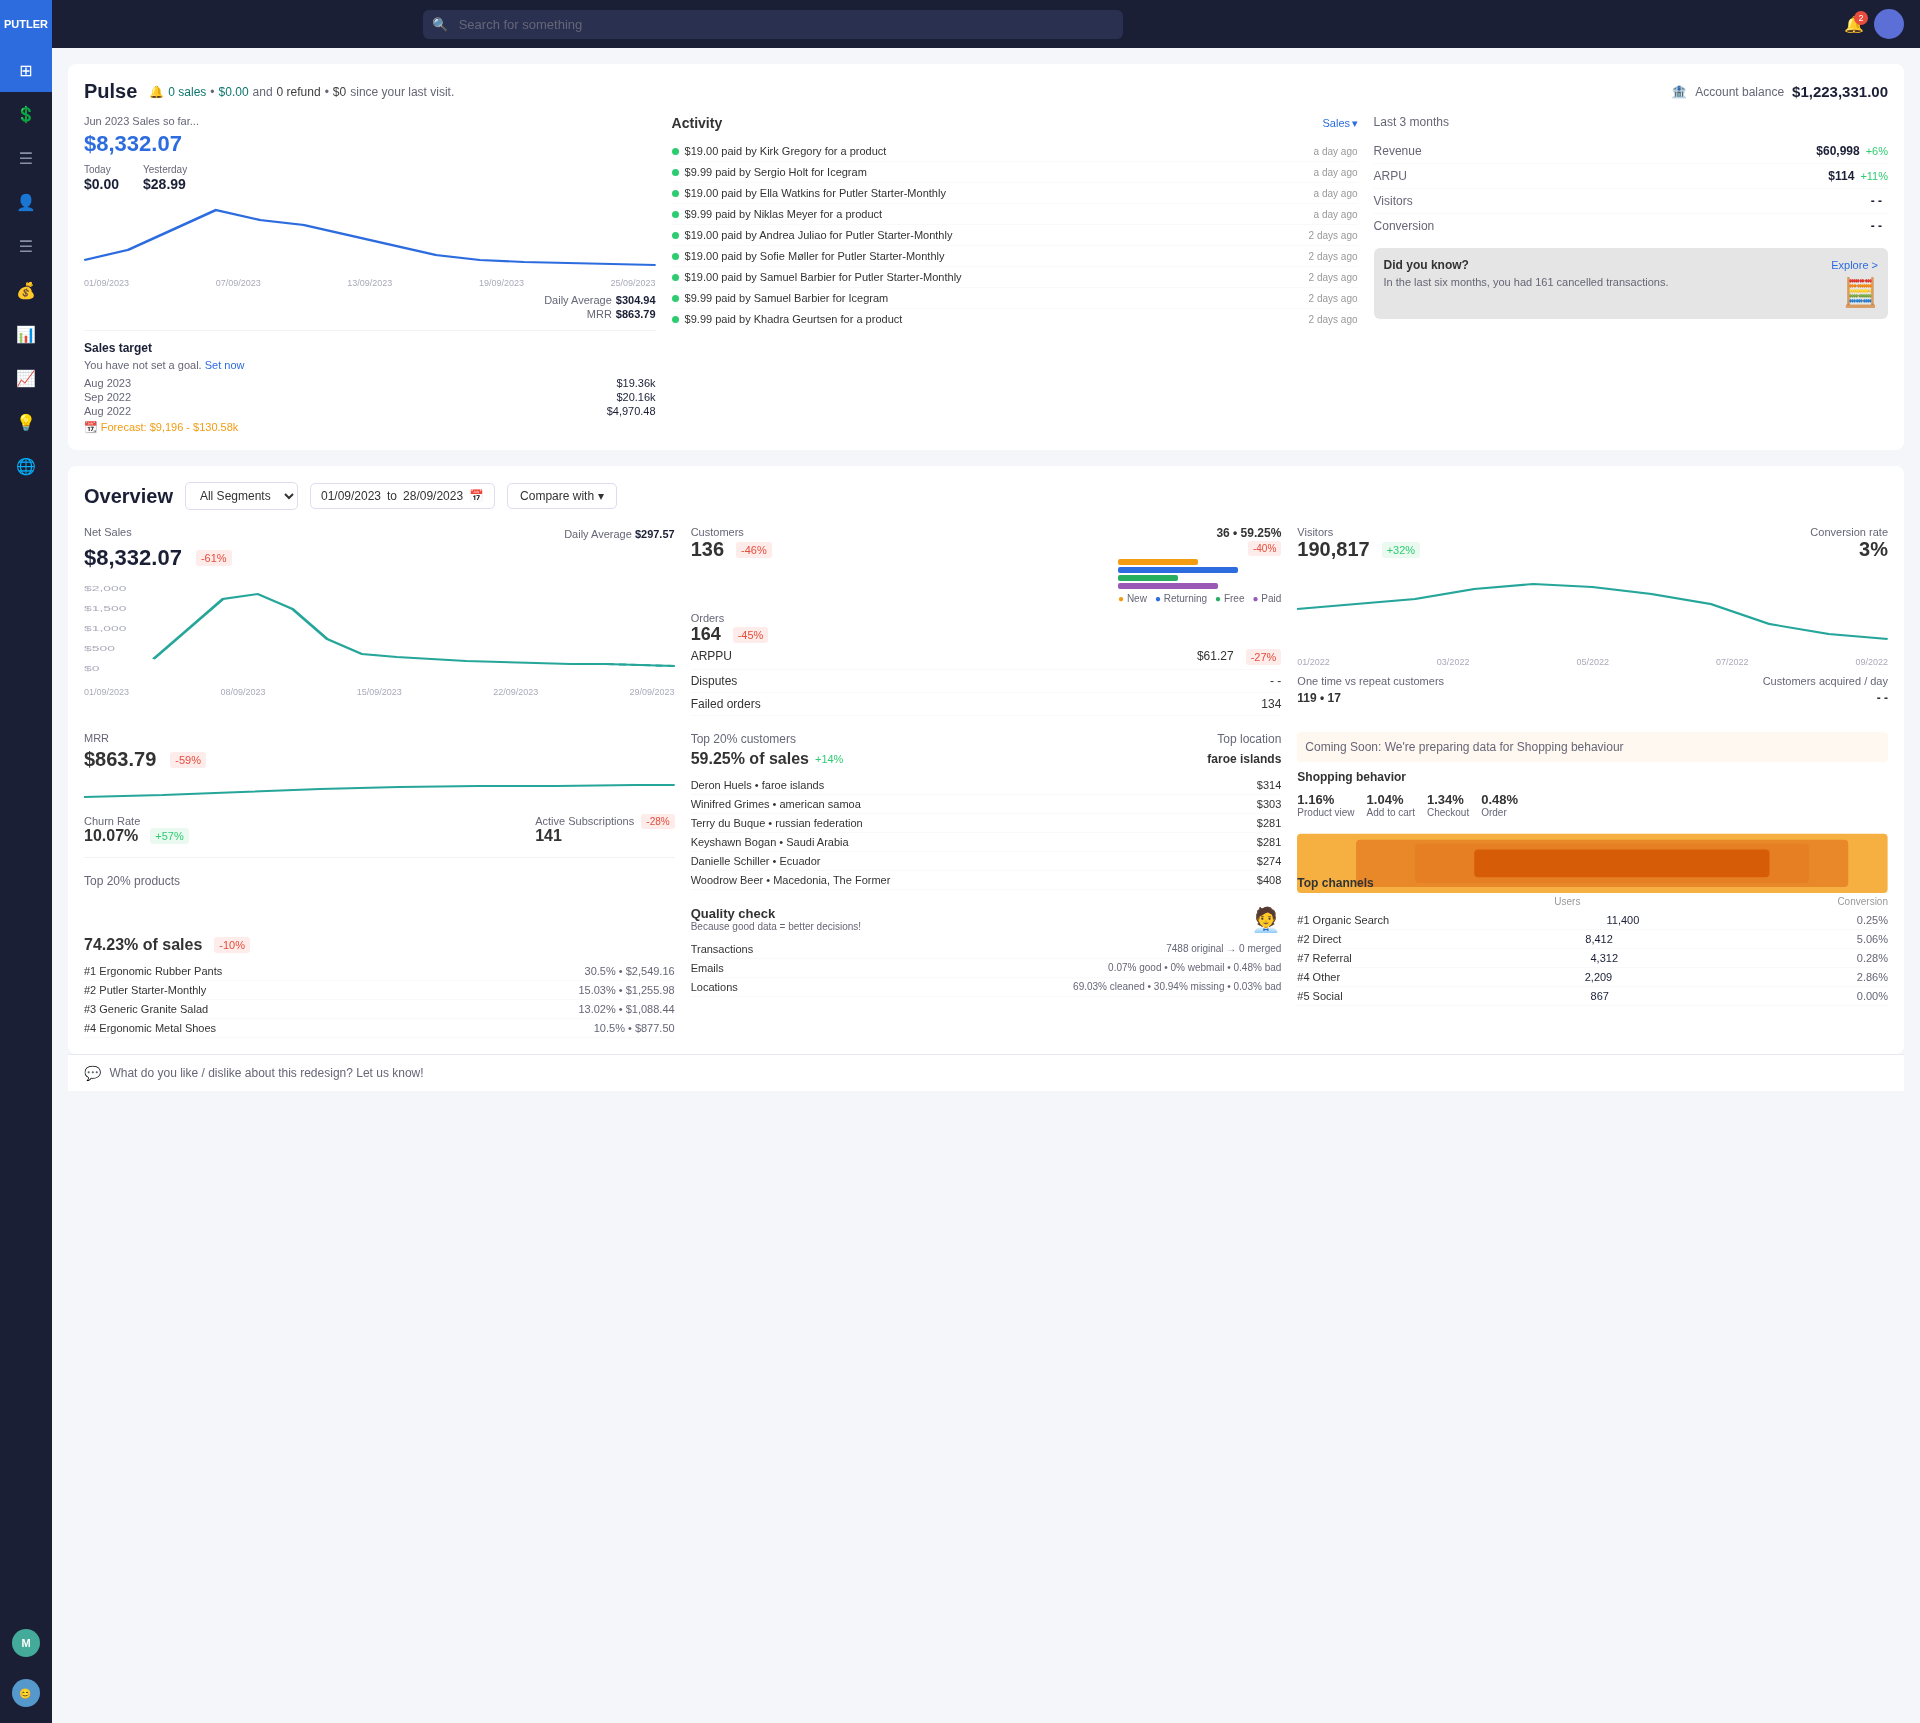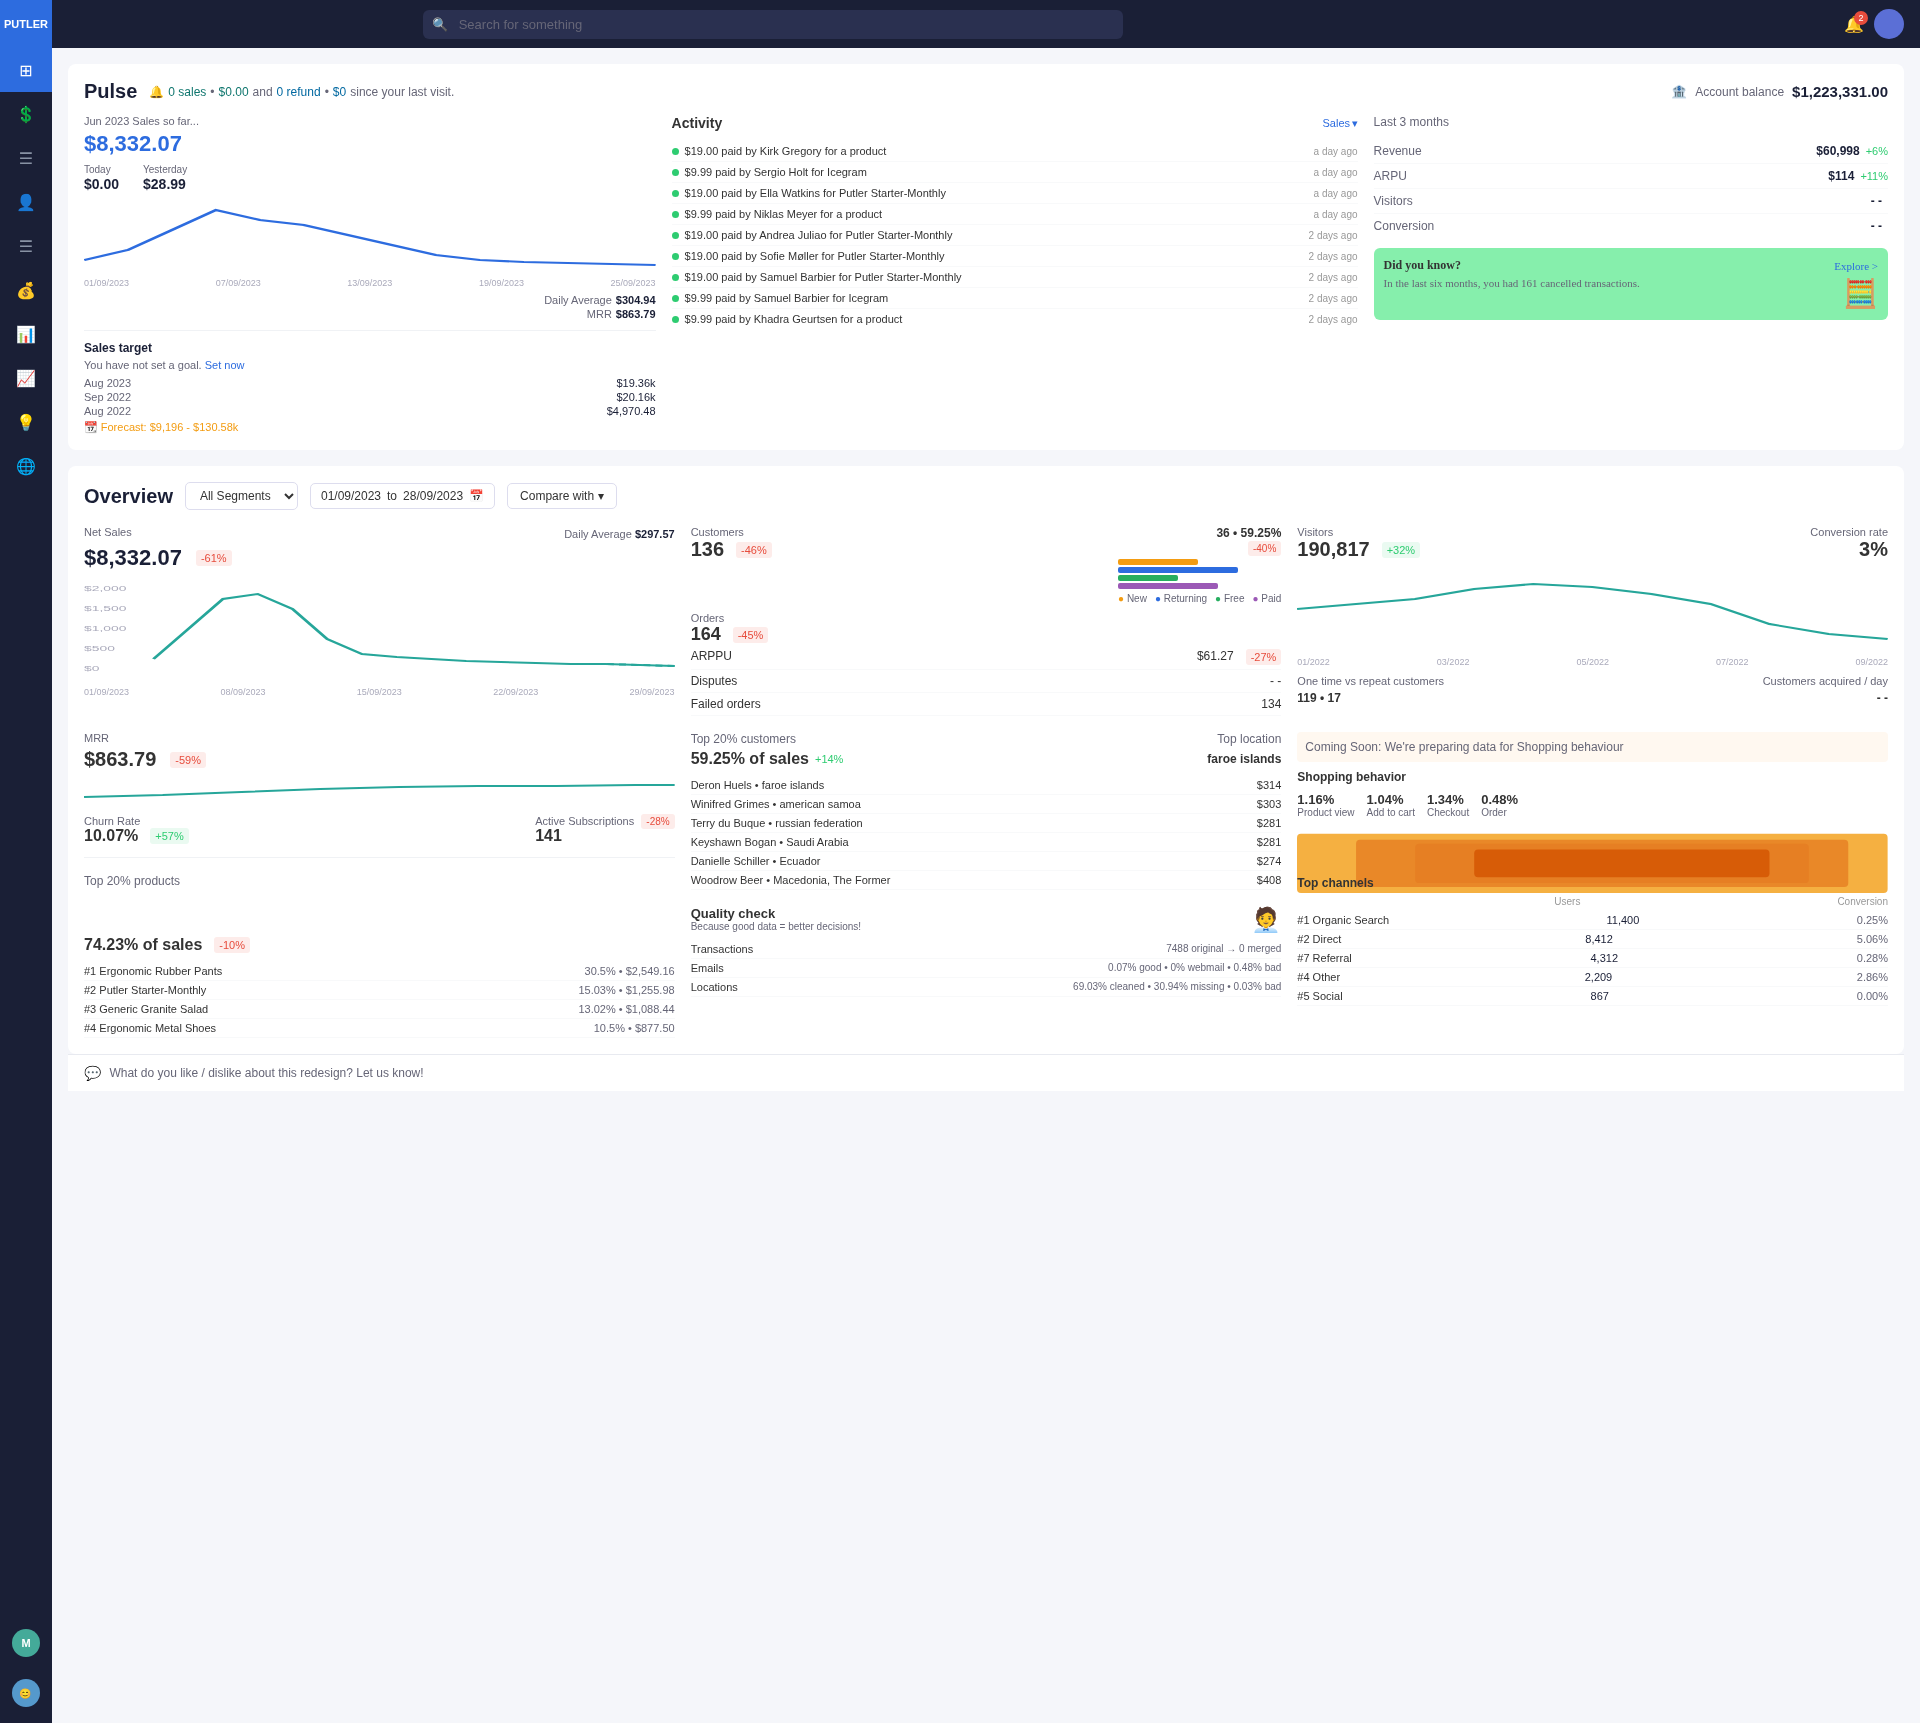--- a/index.html
+++ b/index.html
@@ -30,21 +30,21 @@
 
     
     .content { padding: 16px; }
 
     
     .pulse-section { background: white; border-radius: 8px; padding: 16px; margin-bottom: 16px; }
     .pulse-header { display: flex; align-items: center; gap: 12px; margin-bottom: 12px; }
     .pulse-title { font-size: 20px; font-weight: 700; color: #1a1f36; }
     .pulse-subtitle { font-size: 12px; color: #667; display: flex; align-items: center; gap: 4px; }
     .pulse-subtitle .green { color: #0f766e; }
-    .pulse-subtitle .red { color: #0369a1; }
+    .pulse-subtitle .red { color: #404040; }
     .account-balance { margin-left: auto; display: flex; align-items: center; gap: 8px; }
     .account-balance-label { font-size: 12px; color: #667; }
     .account-balance-value { font-size: 15px; font-weight: 700; color: #1a1f36; }
 
     .pulse-grid { display: grid; grid-template-columns: 1fr 1.2fr 0.9fr; gap: 16px; }
 
     
     .sales-card { }
     .sales-period { font-size: 11px; color: #667; margin-bottom: 4px; }
     .sales-amount { font-size: 22px; font-weight: 700; color: #2d6cdf; margin-bottom: 4px; }
@@ -78,21 +78,21 @@
     .activity-item:last-child { border-bottom: none; }
     .activity-dot { width: 7px; height: 7px; border-radius: 50%; background: #2ecc71; flex-shrink: 0; margin-right: 6px; }
     .activity-text { color: #333; flex: 1; }
     .activity-time { color: #999; font-size: 10px; white-space: nowrap; margin-left: 8px; }
     .last3-title { font-size: 12px; color: #667; margin-bottom: 10px; font-weight: 500; }
     .last3-row { display: flex; justify-content: space-between; align-items: center; padding: 5px 0; border-bottom: 1px solid #f8f9fa; }
     .last3-row:last-child { border-bottom: none; }
     .last3-label { font-size: 12px; color: #667; }
     .last3-value { font-size: 12px; font-weight: 600; color: #1a1f36; }
 
-    .did-you-know { background: #86efac; border-radius: 6px; padding: 10px; margin-top: 10px; font-family: Liberation Serif, serif; }
+    .did-you-know { background: #e5e5e5; border-radius: 6px; padding: 10px; margin-top: 10px; }
     .dyk-header { display: flex; justify-content: space-between; align-items: center; margin-bottom: 4px; }
     .dyk-title { font-size: 12px; font-weight: 600; }
     .dyk-explore { font-size: 11px; color: #2d6cdf; cursor: pointer; }
     .dyk-text { font-size: 11px; color: #667; }
 
     
     .overview-section { background: white; border-radius: 8px; padding: 16px; }
     .overview-header { display: flex; align-items: center; gap: 12px; margin-bottom: 16px; flex-wrap: wrap; }
     .overview-title { font-size: 20px; font-weight: 700; color: #1a1f36; }
     .segment-select { padding: 5px 10px; border: 1px solid #dde; border-radius: 5px; font-size: 12px; color: #333; cursor: pointer; background: white; }

